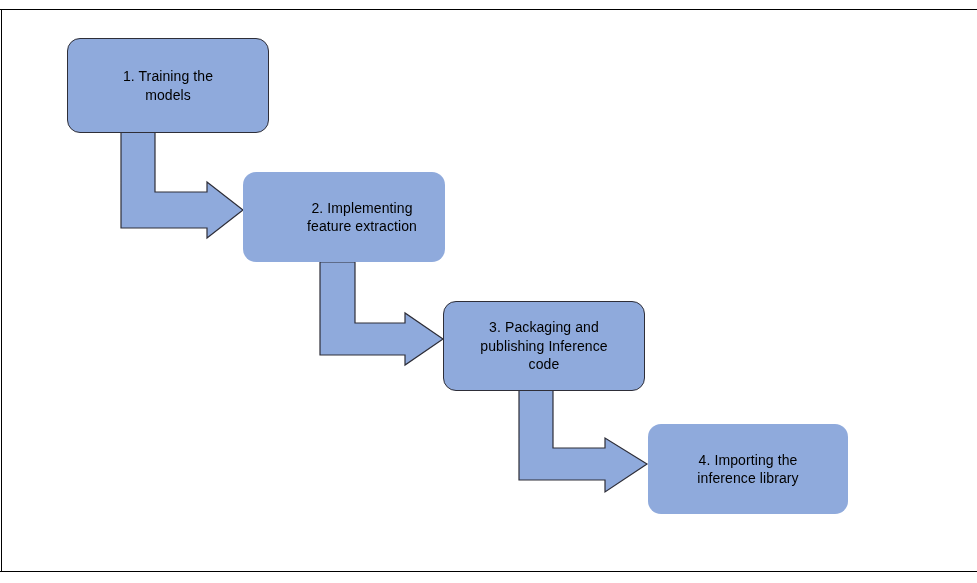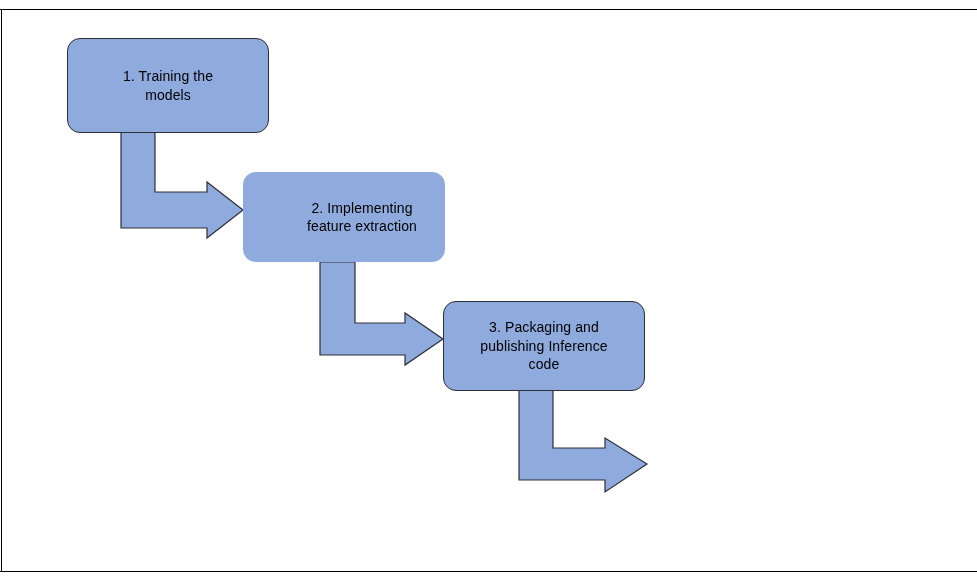--- a/index.html
+++ b/index.html
@@ -86,14 +86,18 @@
     <span class="node-label">2. Implementing
 feature extraction</span>
   </div>
 
   <div class="node node3 outlined">
     <span class="node-label">3. Packaging and
 publishing Inference
 code</span>
   </div>
 
+  <div class="node node4">
+    <span class="node-label">4. Importing the
+inference library</span>
+  </div>
 
 </div>
 
 </body></html>

